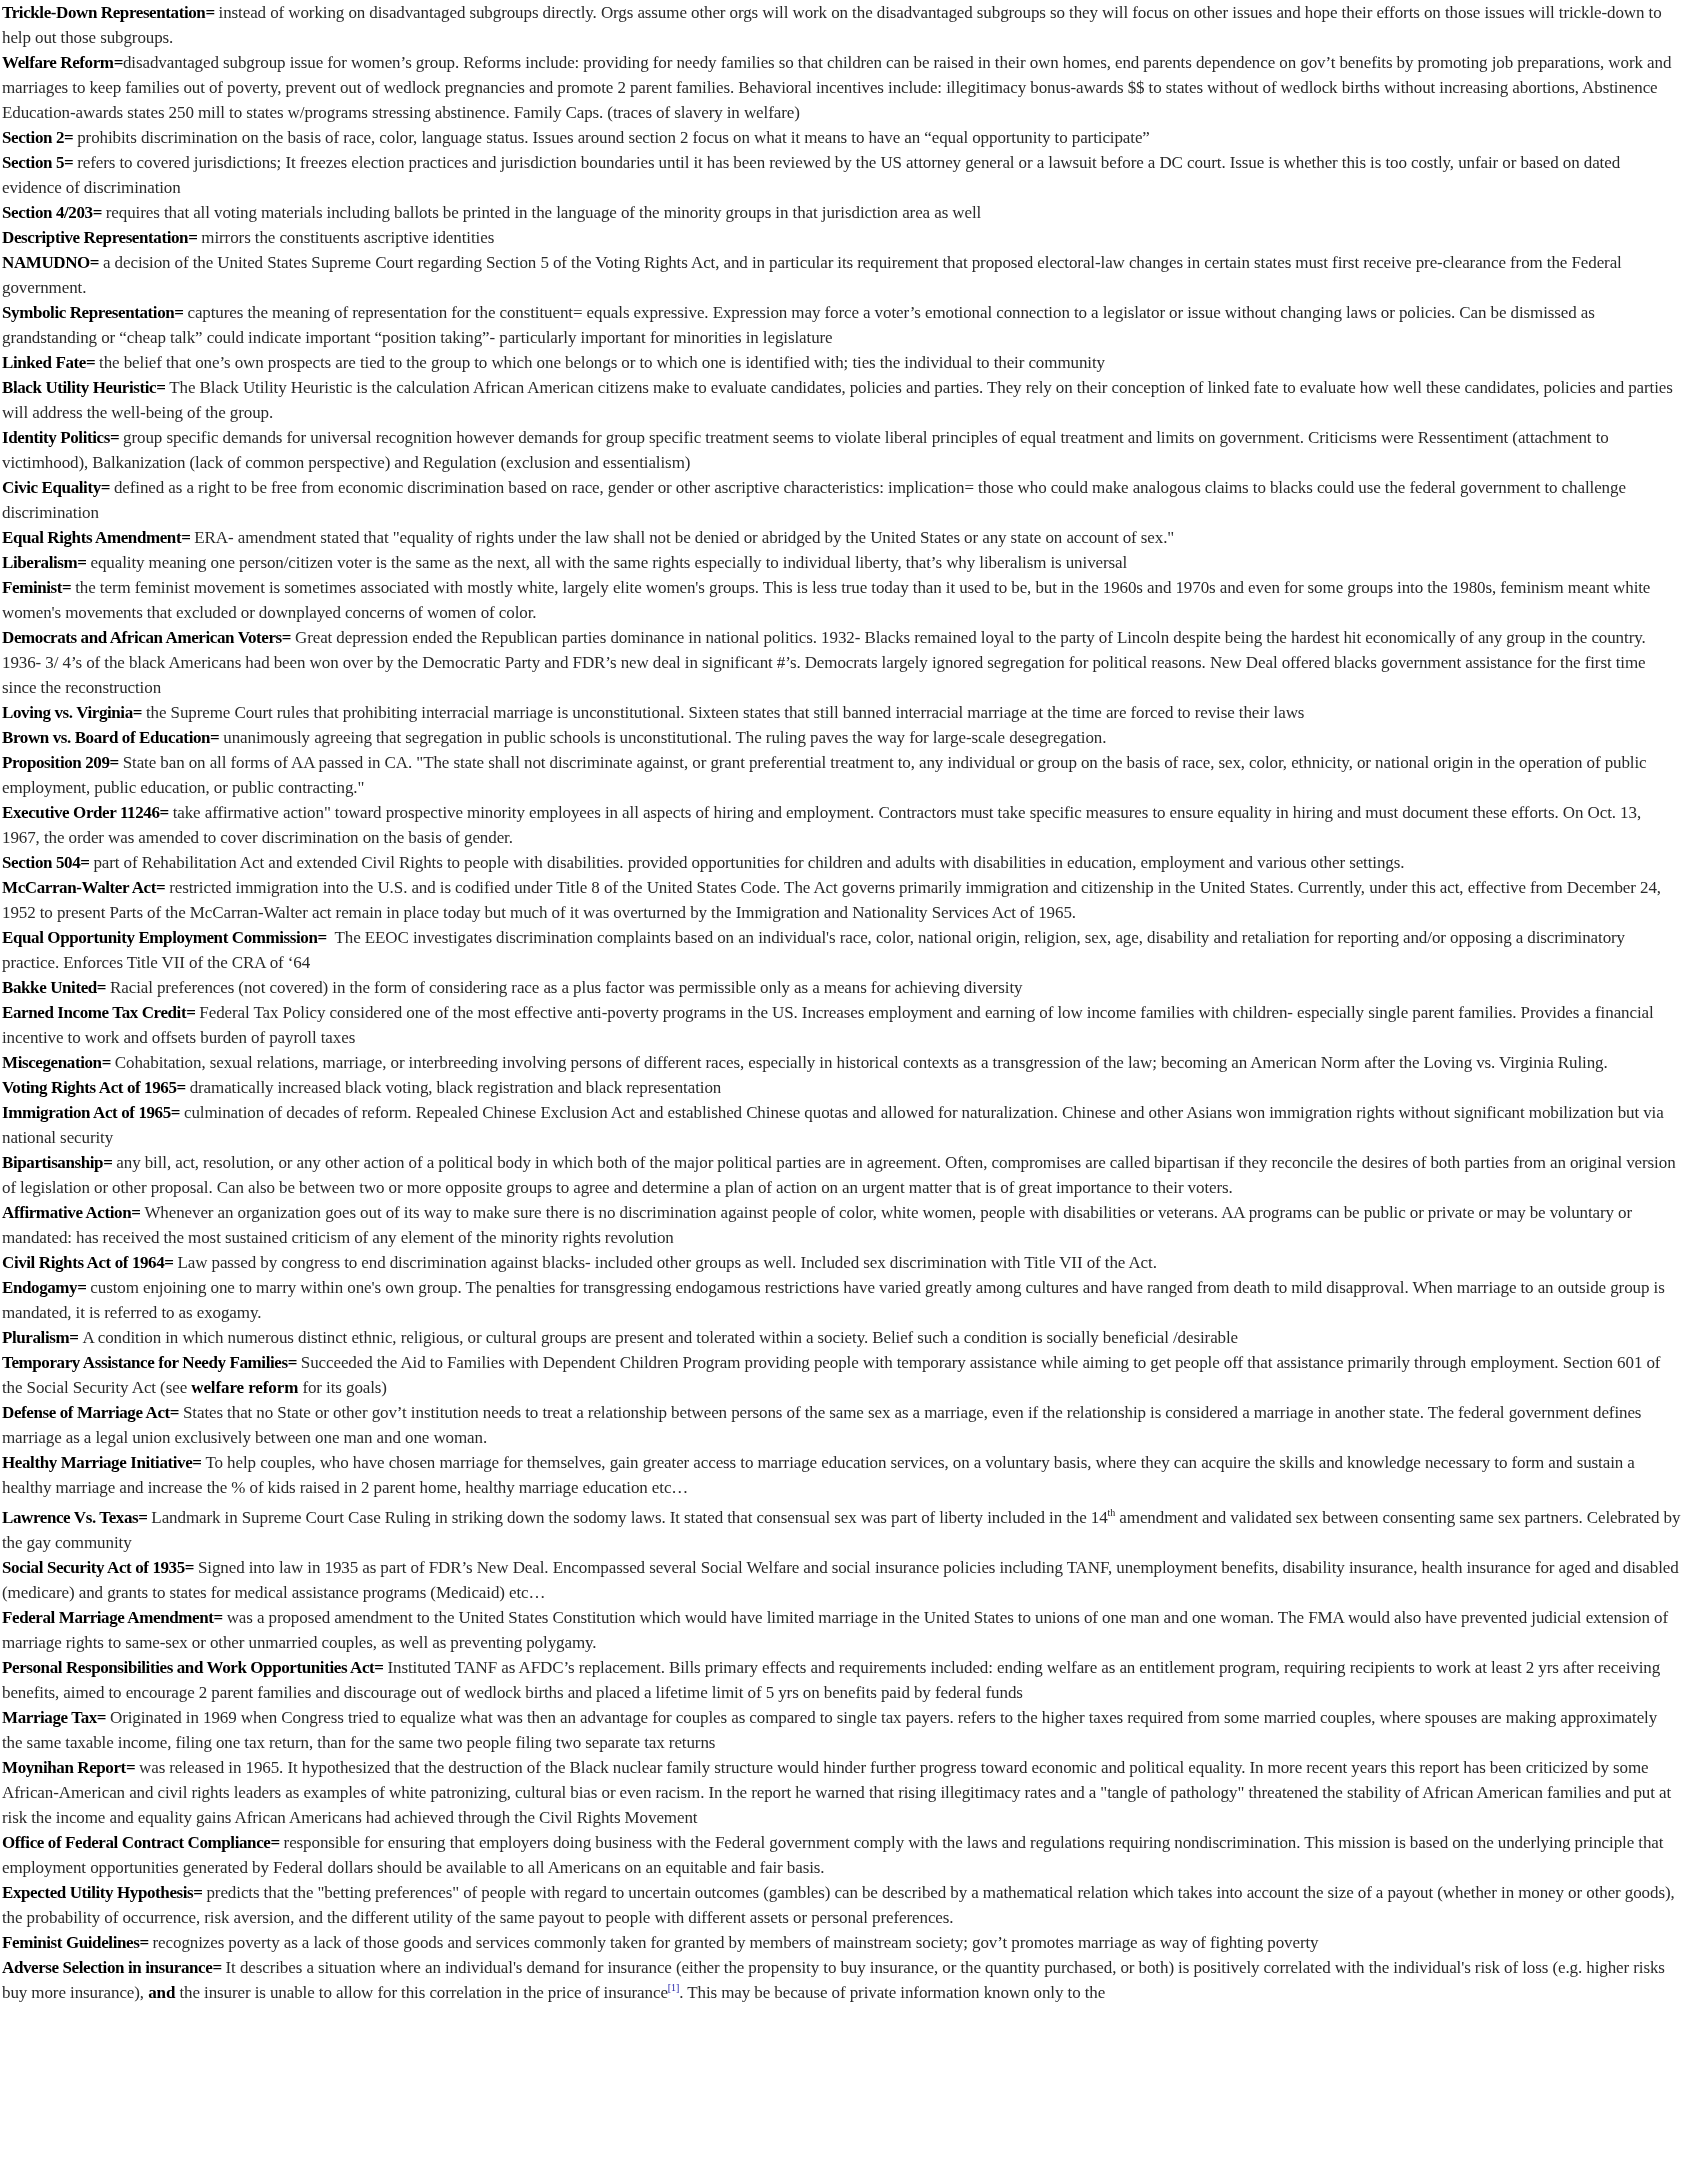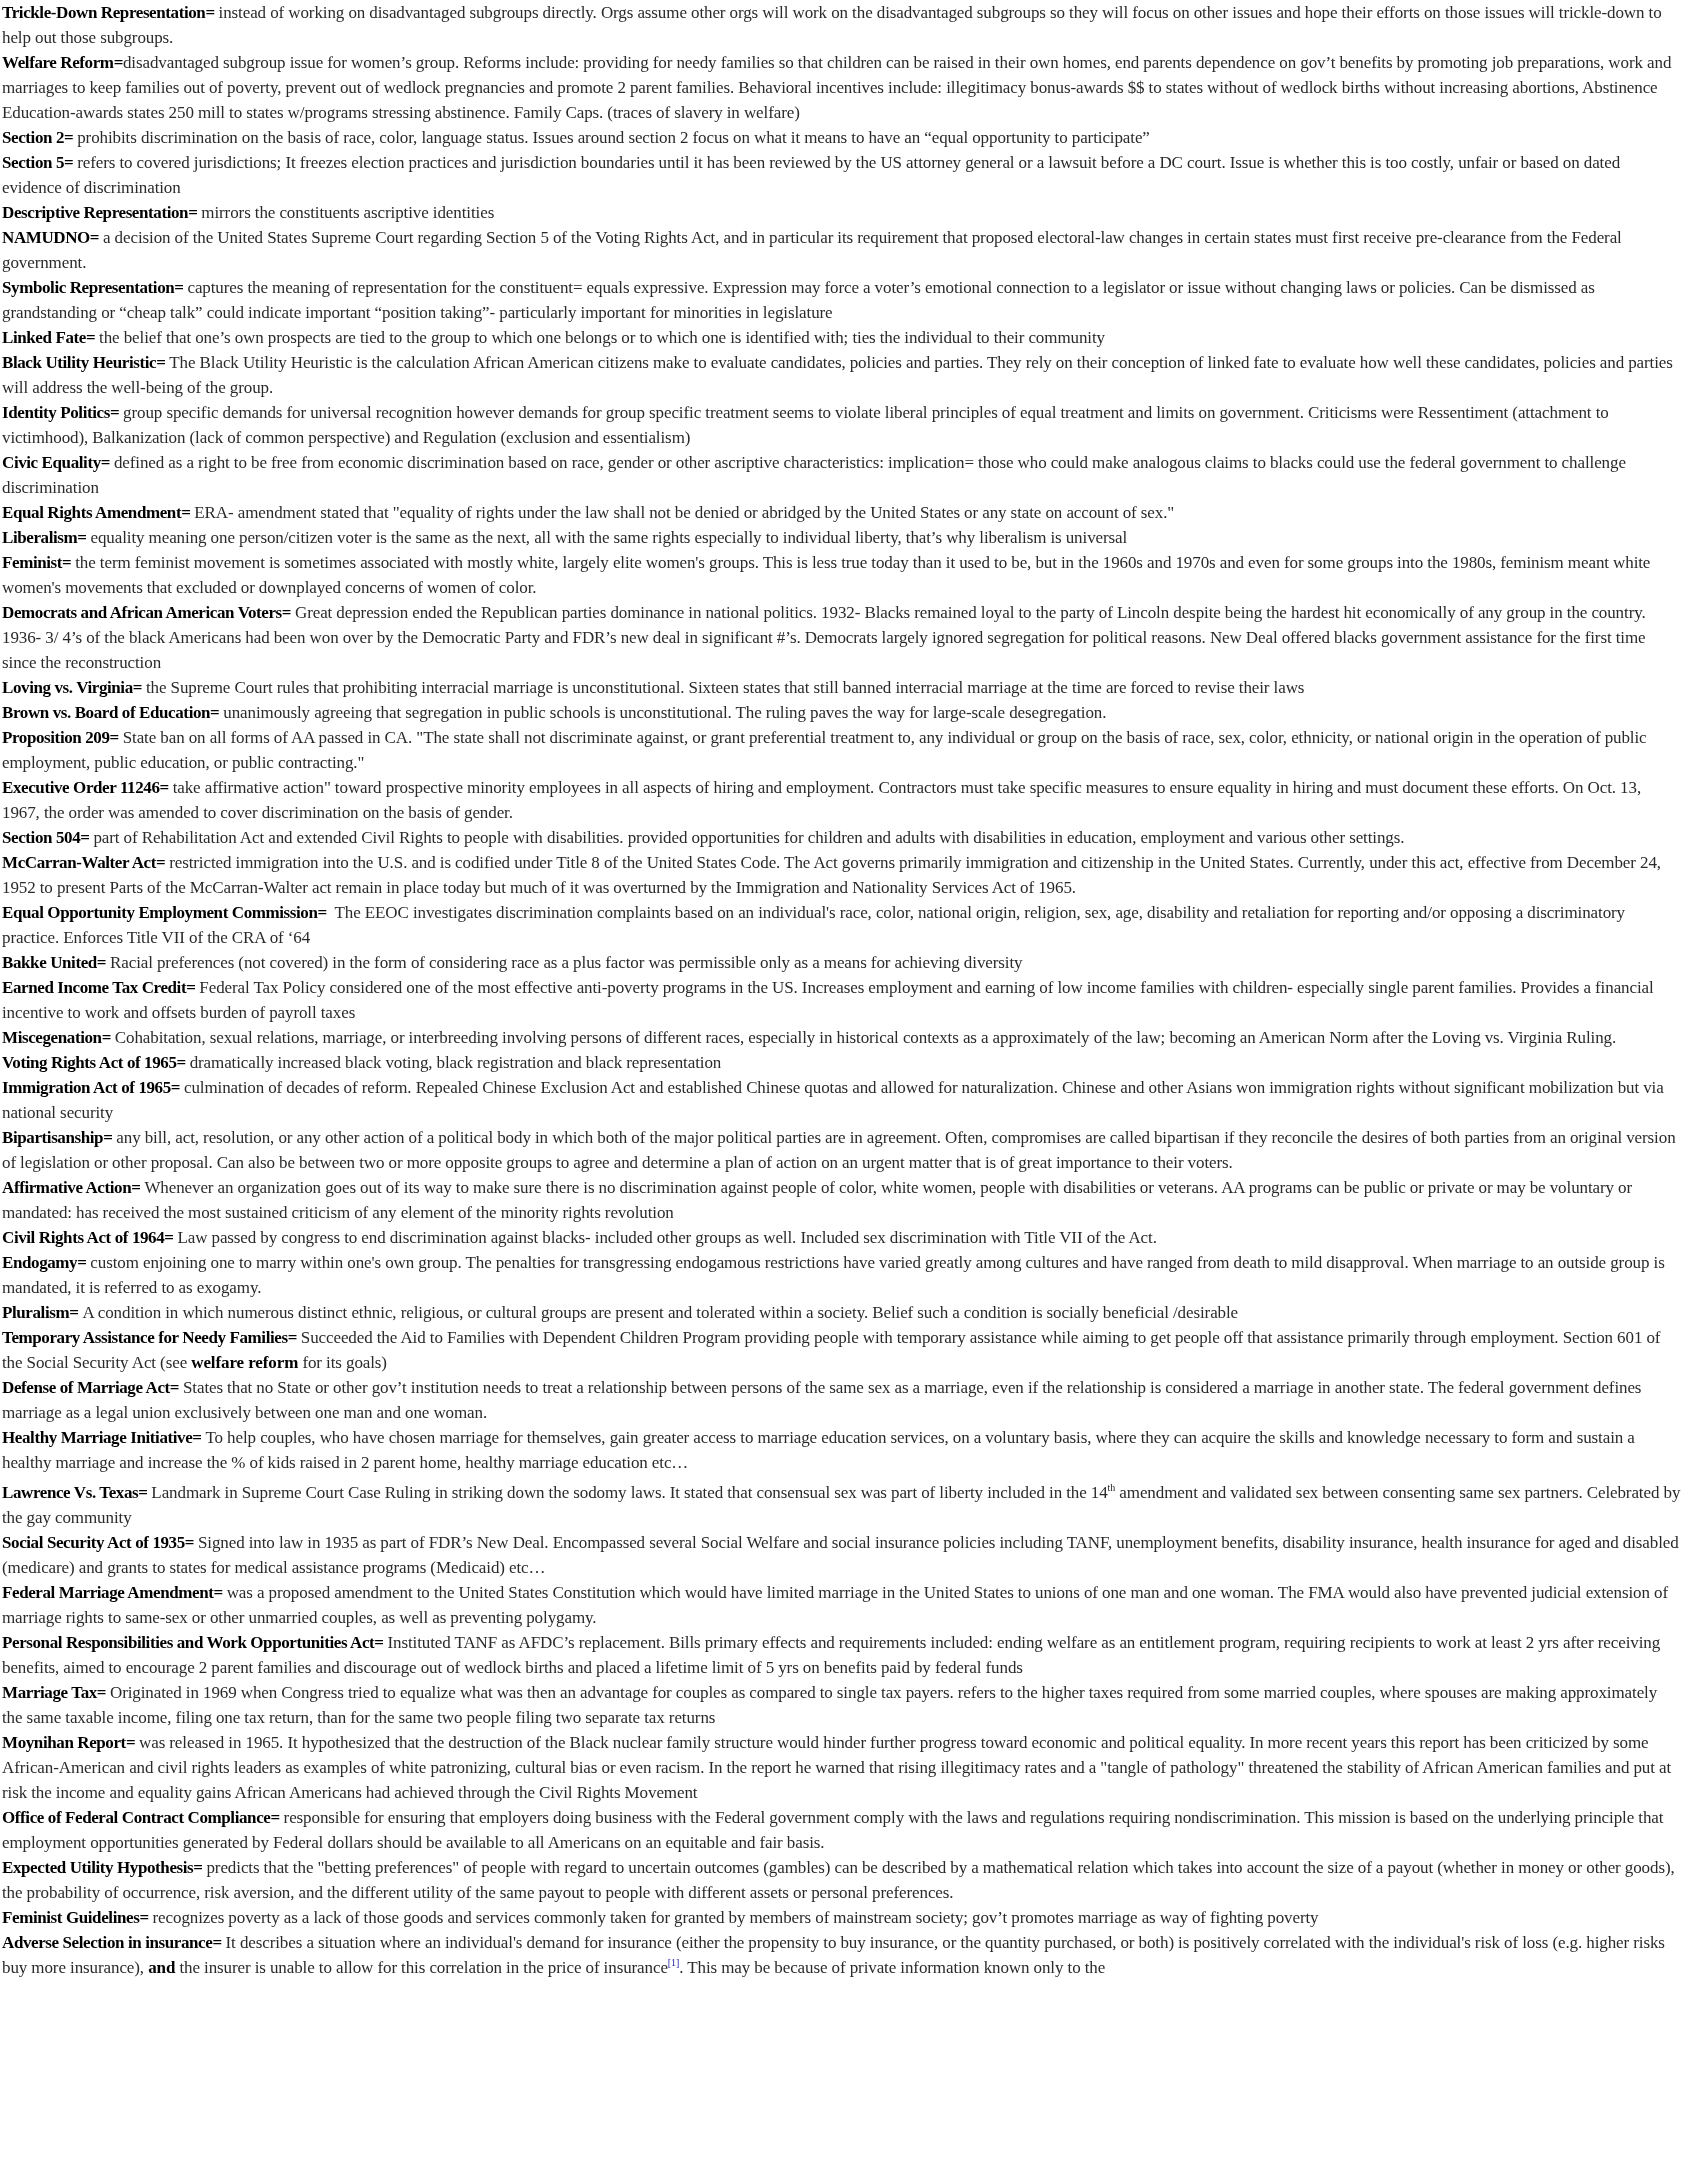--- a/index.html
+++ b/index.html
@@ -24,41 +24,42 @@
   sup.ref { font-size: 10px; color: #1a1aa6; vertical-align: super; line-height: 0; }
 </style>
 </head>
 <body>
 
 <div class="doc" id="doc">
     <p class="entry"><span class="term">Trickle-Down Representation</span><span class="term" style="white-space: pre;">= </span><span class="def">instead of working on disadvantaged subgroups directly. Orgs assume other orgs will work on the disadvantaged subgroups so they will focus on other issues and  hope their efforts on those issues will trickle-down to help out those subgroups.</span></p>
     <p class="entry"><span class="term">Welfare Reform</span><span class="term" style="white-space: pre;">=</span><span class="def">disadvantaged subgroup issue for women’s group. Reforms include: providing for needy families so that children can be raised in their own homes, end parents dependence on gov’t benefits by promoting job preparations, work and marriages to keep families out of poverty, prevent out of wedlock pregnancies and promote 2 parent families. Behavioral incentives include: illegitimacy bonus-awards $$ to states without of wedlock births without increasing abortions, Abstinence Education-awards states 250 mill to states w/programs stressing abstinence. Family Caps. (traces of slavery in welfare)</span></p>
     <p class="entry"><span class="term">Section 2</span><span class="term" style="white-space: pre;">= </span><span class="def">prohibits discrimination on the basis of race, color, language status. Issues around section 2 focus on what it means to have an “equal opportunity to participate”</span></p>
     <p class="entry"><span class="term">Section 5</span><span class="term" style="white-space: pre;">= </span><span class="def">refers to covered jurisdictions; It freezes election practices and jurisdiction boundaries until it has been reviewed by the US attorney general or a lawsuit before a DC court. Issue is whether this is too costly, unfair or based on dated evidence of discrimination</span></p>
+    <p class="entry"><span class="term">Section 4/203</span><span class="term" style="white-space: pre;">= </span><span class="def">requires that all voting materials including ballots be printed in the language of the minority groups in that jurisdiction area as well</span></p>
     <p class="entry"><span class="term">Descriptive Representation</span><span class="term" style="white-space: pre;">= </span><span class="def">mirrors the constituents ascriptive identities</span></p>
     <p class="entry"><span class="term">NAMUDNO</span><span class="term" style="white-space: pre;">= </span><span class="def">a decision of the United States Supreme Court regarding Section 5 of the Voting Rights Act, and in particular its requirement that proposed electoral-law changes in certain states must first receive pre-clearance from the Federal government.</span></p>
     <p class="entry"><span class="term">Symbolic Representation</span><span class="term" style="white-space: pre;">= </span><span class="def">captures the meaning of representation for the constituent= equals expressive. Expression may force a voter’s emotional connection to a legislator or issue without changing laws or policies. Can be dismissed as grandstanding or “cheap talk” could indicate important “position taking”- particularly important for minorities in legislature</span></p>
     <p class="entry"><span class="term">Linked Fate</span><span class="term" style="white-space: pre;">= </span><span class="def">the belief that one’s own prospects are tied to the group to which one belongs or to which one is identified with; ties the individual to their community</span></p>
     <p class="entry"><span class="term">Black Utility Heuristic</span><span class="term" style="white-space: pre;">= </span><span class="def">The Black Utility Heuristic is the calculation African American citizens make to evaluate candidates, policies and parties. They rely on their conception of linked fate to evaluate how well these candidates, policies and parties will address the well-being of the group.</span></p>
     <p class="entry"><span class="term">Identity Politics</span><span class="term" style="white-space: pre;">= </span><span class="def">group specific demands for universal recognition however demands for group specific treatment seems to violate liberal principles of equal treatment and limits on government. Criticisms were Ressentiment (attachment to victimhood), Balkanization (lack of common perspective) and Regulation (exclusion and essentialism)</span></p>
     <p class="entry"><span class="term">Civic Equality</span><span class="term" style="white-space: pre;">= </span><span class="def">defined as a right to be free from economic discrimination based on race, gender or other ascriptive characteristics: implication= those who could make analogous claims to blacks could use the federal government to challenge discrimination</span></p>
     <p class="entry"><span class="term">Equal Rights Amendment</span><span class="term" style="white-space: pre;">= </span><span class="def">ERA- amendment stated that "equality of rights under the law shall not be denied or abridged by the United States or any state on account of sex."</span></p>
     <p class="entry"><span class="term">Liberalism</span><span class="term" style="white-space: pre;">= </span><span class="def">equality meaning one person/citizen voter is the same as the next, all with the same rights especially to individual liberty, that’s why liberalism is universal</span></p>
     <p class="entry"><span class="term">Feminist</span><span class="term" style="white-space: pre;">= </span><span class="def">the term feminist movement is sometimes associated with mostly white, largely elite women's groups. This is less true today than it used to be, but in the 1960s and 1970s and even for some groups into the 1980s, feminism meant white women's movements that excluded or downplayed concerns of women of color.</span></p>
     <p class="entry"><span class="term">Democrats and African American Voters</span><span class="term" style="white-space: pre;">= </span><span class="def">Great depression ended the Republican parties dominance in national politics. 1932- Blacks remained loyal to the party of Lincoln despite being the hardest hit economically of any group in the country. 1936- 3/ 4’s of the black Americans had been won over by the Democratic Party and FDR’s new deal in significant #’s. Democrats largely ignored segregation for political reasons. New Deal offered blacks government assistance for the first time since the reconstruction</span></p>
     <p class="entry"><span class="term">Loving vs. Virginia</span><span class="term" style="white-space: pre;">= </span><span class="def">the Supreme Court rules that prohibiting interracial marriage is unconstitutional. Sixteen states that still banned interracial marriage at the time are forced to revise their laws</span></p>
     <p class="entry"><span class="term">Brown vs. Board of Education</span><span class="term" style="white-space: pre;">= </span><span class="def">unanimously agreeing that segregation in public schools is unconstitutional. The ruling paves the way for large-scale desegregation.</span></p>
     <p class="entry"><span class="term">Proposition 209</span><span class="term" style="white-space: pre;">= </span><span class="def">State ban on all forms of AA passed in CA. "The state shall not discriminate against, or grant preferential treatment to, any individual or group on the basis of race, sex, color, ethnicity, or national origin in the operation of public employment, public education, or public contracting."</span></p>
     <p class="entry"><span class="term">Executive Order 11246</span><span class="term" style="white-space: pre;">= </span><span class="def">take affirmative action" toward prospective minority employees in all aspects of hiring and employment. Contractors must take specific measures to ensure equality in hiring and must document these efforts. On Oct. 13, 1967, the order was amended to cover discrimination on the basis of gender.</span></p>
     <p class="entry"><span class="term">Section 504</span><span class="term" style="white-space: pre;">= </span><span class="def">part of Rehabilitation Act and extended Civil Rights to people with disabilities. provided opportunities for children and adults with disabilities in education, employment and various other settings.</span></p>
     <p class="entry"><span class="term">McCarran-Walter Act</span><span class="term" style="white-space: pre;">= </span><span class="def">restricted immigration into the U.S. and is codified under Title 8 of the United States Code. The Act governs primarily immigration and citizenship in the United States. Currently, under this act, effective from December 24, 1952 to present Parts of the McCarran-Walter act remain in place today but much of it was overturned by the Immigration and Nationality Services Act of 1965.</span></p>
     <p class="entry"><span class="term">Equal Opportunity Employment Commission</span><span class="term" style="white-space: pre;">=  </span><span class="def">The EEOC investigates discrimination complaints based on an individual's race, color, national origin, religion, sex, age, disability and retaliation for reporting and/or opposing a discriminatory practice. Enforces Title VII of the CRA of ‘64</span></p>
     <p class="entry"><span class="term">Bakke United</span><span class="term" style="white-space: pre;">= </span><span class="def">Racial preferences (not covered) in the form of considering race as a plus factor was permissible only as a means for achieving diversity</span></p>
     <p class="entry"><span class="term">Earned Income Tax Credit</span><span class="term" style="white-space: pre;">= </span><span class="def">Federal Tax Policy considered one of the most effective anti-poverty programs in the US. Increases employment and earning of low income families with children- especially single parent families. Provides a financial incentive to work and offsets burden of payroll taxes</span></p>
-    <p class="entry"><span class="term">Miscegenation</span><span class="term" style="white-space: pre;">= </span><span class="def">Cohabitation, sexual relations, marriage, or interbreeding involving persons of different races, especially in historical contexts as a approximately of the law; becoming an American Norm after the Loving vs. Virginia Ruling.</span></p>
+    <p class="entry"><span class="term">Miscegenation</span><span class="term" style="white-space: pre;">= </span><span class="def">Cohabitation, sexual relations, marriage, or interbreeding involving persons of different races, especially in historical contexts as a transgression of the law; becoming an American Norm after the Loving vs. Virginia Ruling.</span></p>
     <p class="entry"><span class="term">Voting Rights Act of 1965</span><span class="term" style="white-space: pre;">= </span><span class="def">dramatically increased black voting, black registration and black representation</span></p>
     <p class="entry"><span class="term">Immigration Act of 1965</span><span class="term" style="white-space: pre;">= </span><span class="def">culmination of decades of reform. Repealed Chinese Exclusion Act and established Chinese quotas and allowed for naturalization. Chinese and other Asians won immigration rights without significant mobilization but via national security</span></p>
     <p class="entry"><span class="term">Bipartisanship</span><span class="term" style="white-space: pre;">= </span><span class="def">any bill, act, resolution, or any other action of a political body in which both of the major political parties are in agreement. Often, compromises are called bipartisan if they reconcile the desires of both parties from an original version of legislation or other proposal. Can also be between two or more opposite groups to agree and determine a plan of action on an urgent matter that is of great importance to their voters.</span></p>
     <p class="entry"><span class="term">Affirmative Action</span><span class="term" style="white-space: pre;">= </span><span class="def">Whenever an organization goes out of its way to make sure there is no discrimination against people of color, white women, people with disabilities or veterans. AA programs can be public or private or may be voluntary or mandated: has received the most sustained criticism of any element of the minority rights revolution</span></p>
     <p class="entry"><span class="term">Civil Rights Act of 1964</span><span class="term" style="white-space: pre;">= </span><span class="def">Law passed by congress to end discrimination against blacks- included other groups as well. Included sex discrimination with Title VII of the Act.</span></p>
     <p class="entry"><span class="term">Endogamy</span><span class="term" style="white-space: pre;">= </span><span class="def">custom enjoining one to marry within one's own group. The penalties for transgressing endogamous restrictions have varied greatly among cultures and have ranged from death to mild disapproval. When marriage to an outside group is mandated, it is referred to as exogamy.</span></p>
     <p class="entry"><span class="term">Pluralism</span><span class="term" style="white-space: pre;">= </span><span class="def">A condition in which numerous distinct ethnic, religious, or cultural groups are present and tolerated within a society. Belief such a condition is socially beneficial /desirable</span></p>
     <p class="entry"><span class="term">Temporary Assistance for Needy Families</span><span class="term" style="white-space: pre;">= </span><span class="def">Succeeded the Aid to Families with Dependent Children Program providing people with temporary assistance while aiming to get people off that assistance primarily through employment. Section 601 of the Social Security Act (see </span><span class="inline-bold">welfare reform</span><span class="def"> for its goals)</span></p>
     <p class="entry"><span class="term">Defense of Marriage Act</span><span class="term" style="white-space: pre;">= </span><span class="def">States that no State or other gov’t institution needs to treat a relationship between persons of the same sex as a marriage, even if the relationship is considered a marriage in another state. The federal government defines marriage as a legal union exclusively between one man and one woman.</span></p>
     <p class="entry"><span class="term">Healthy Marriage Initiative</span><span class="term" style="white-space: pre;">= </span><span class="def">To help couples, who have chosen marriage for themselves, gain greater access to marriage education services, on a voluntary basis, where they can acquire the skills and knowledge necessary to form and sustain a healthy marriage and increase the % of kids raised in 2 parent home, healthy marriage education etc…</span></p>

